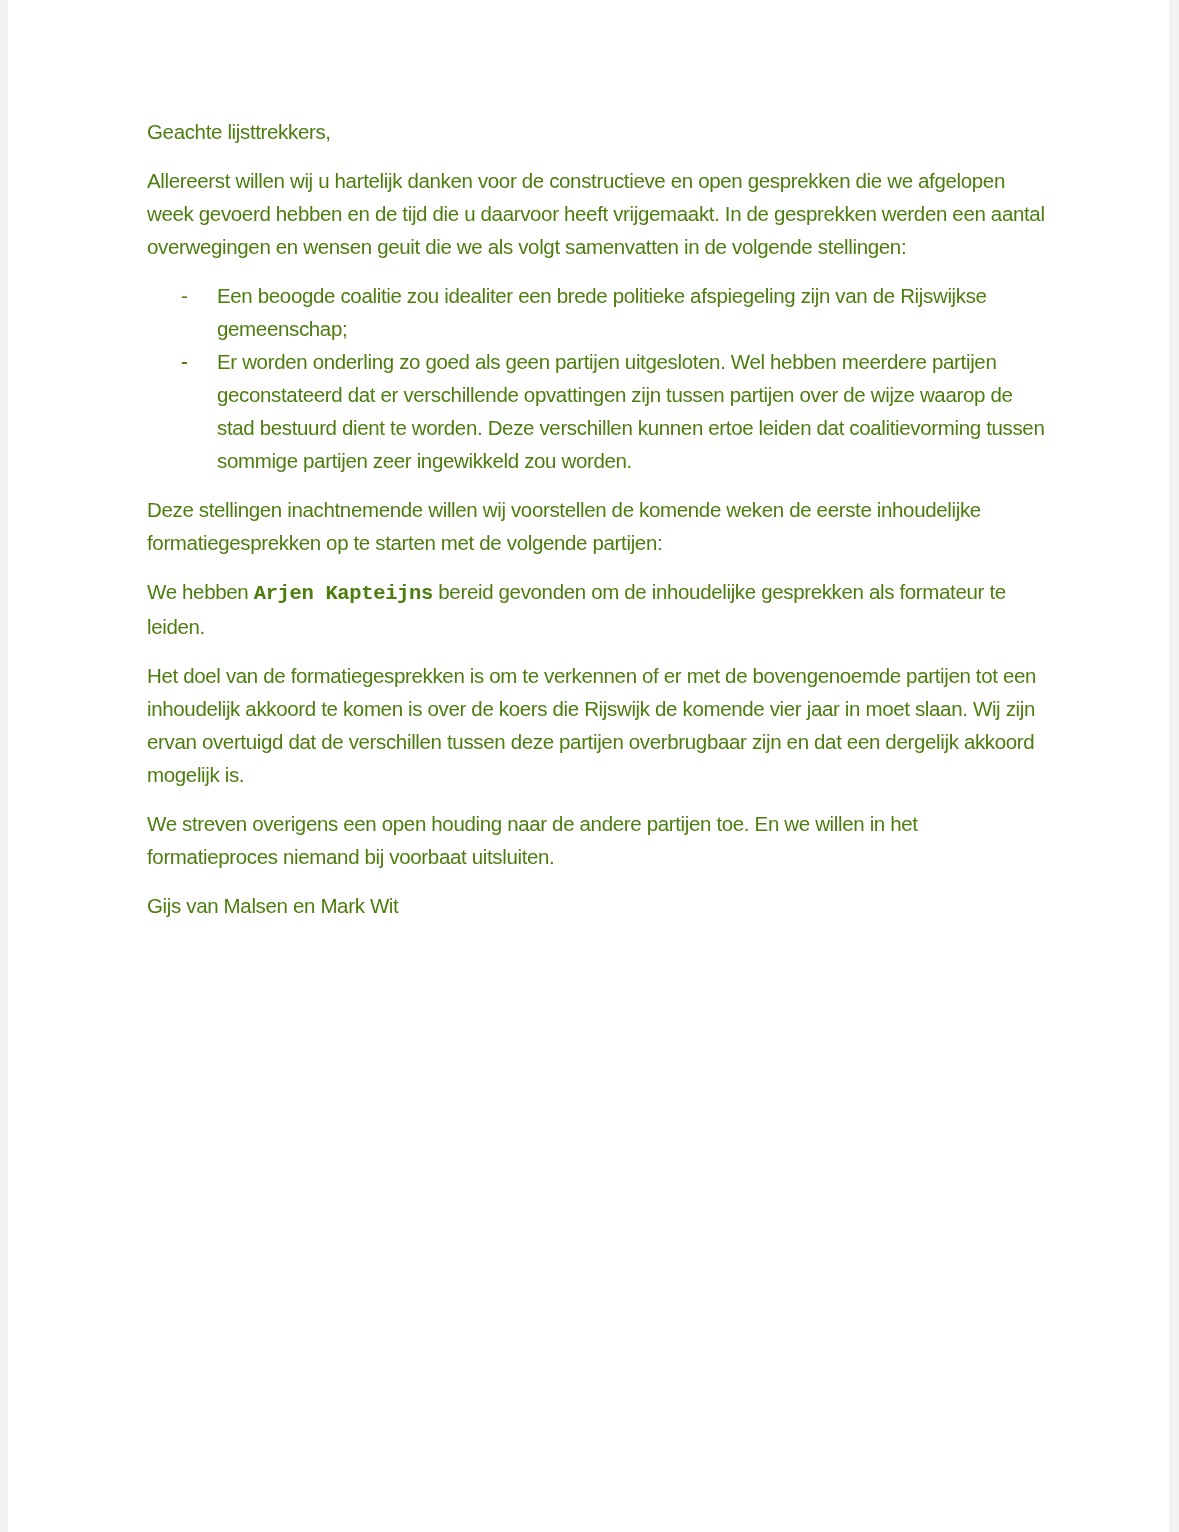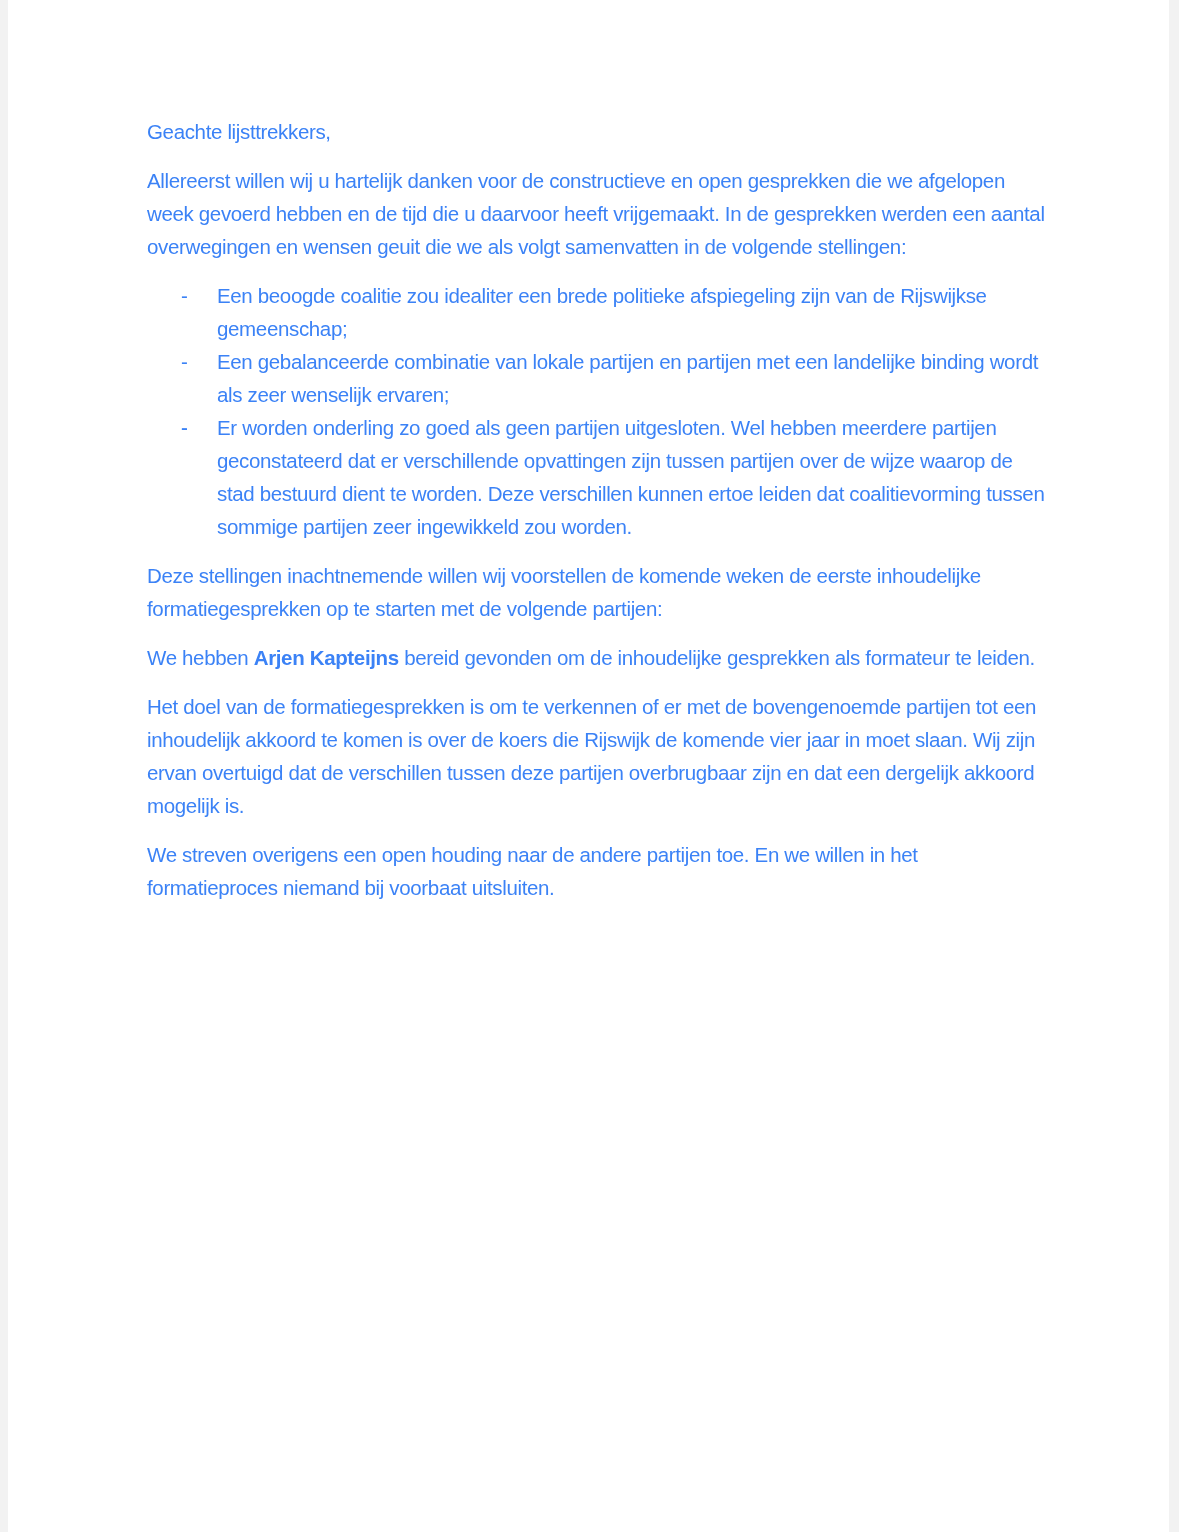--- a/index.html
+++ b/index.html
@@ -19,21 +19,21 @@
       background: #ffffff;
     }
     .content {
       position: absolute;
       left: 139px;
       top: 115px;
       width: 900px;
       font-family: "Liberation Sans", sans-serif;
       font-size: 20.5px;
       line-height: 33px;
-      color: #3b82f6;
+      color: #4d7c0f;
       letter-spacing: -0.35px;
     }
     .content p {
       margin: 0 0 16px 0;
     }
     .salutation {
       margin-bottom: 16px !important;
     }
     ul.statements {
       list-style: none;
@@ -43,39 +43,38 @@
     ul.statements li {
       position: relative;
       padding-left: 70px;
       margin: 0;
     }
     ul.statements li .dash {
       position: absolute;
       left: 34px;
       top: 0;
     }
-    b { font-weight: bold; }
+    b { font-weight: bold; font-family: Liberation Mono, monospace; }
   </style>
 </head>
 <body>
 
 <div class="page">
   <div class="content">
     <p class="salutation">Geachte lijsttrekkers,</p>
 
     <p>Allereerst willen wij u hartelijk danken voor de constructieve en open gesprekken die we afgelopen week gevoerd hebben en de tijd die u daarvoor heeft vrijgemaakt. In de gesprekken werden een aantal overwegingen en wensen geuit die we als volgt samenvatten in de volgende stellingen:</p>
 
     <ul class="statements">
       <li>
         <span class="dash">-</span>
         <span>Een beoogde coalitie zou idealiter een brede politieke afspiegeling zijn van de Rijswijkse gemeenschap;</span>
       </li>
       <li>
         <span class="dash">-</span>
-        <span>Een gebalanceerde combinatie van lokale partijen en partijen met een landelijke binding wordt als zeer wenselijk ervaren;</span>
       </li>
       <li>
         <span class="dash">-</span>
       </li>
       <li>
         <span class="dash">-</span>
         <span>Er worden onderling zo goed als geen partijen uitgesloten. Wel hebben meerdere partijen geconstateerd dat er verschillende opvattingen zijn tussen partijen over de wijze waarop de stad bestuurd dient te worden. Deze verschillen kunnen ertoe leiden dat coalitievorming tussen sommige partijen zeer ingewikkeld zou worden.</span>
       </li>
     </ul>
 
@@ -83,14 +82,15 @@
 
 
     <p><span>We hebben </span><b>Arjen Kapteijns</b><span> bereid gevonden om de inhoudelijke gesprekken als formateur te leiden.</span></p>
 
     <p>Het doel van de formatiegesprekken is om te verkennen of er met de bovengenoemde partijen tot een inhoudelijk akkoord te komen is over de koers die Rijswijk de komende vier jaar in moet slaan. Wij zijn ervan overtuigd dat de verschillen tussen deze partijen overbrugbaar zijn en dat een dergelijk akkoord mogelijk is.</p>
 
     <p>We streven overigens een open houding naar de andere partijen toe. En we willen in het formatieproces niemand bij voorbaat uitsluiten.</p>
 
 
 
+    <p>Gijs van Malsen en Mark Wit</p>
   </div>
 </div>
 
 </body></html>

